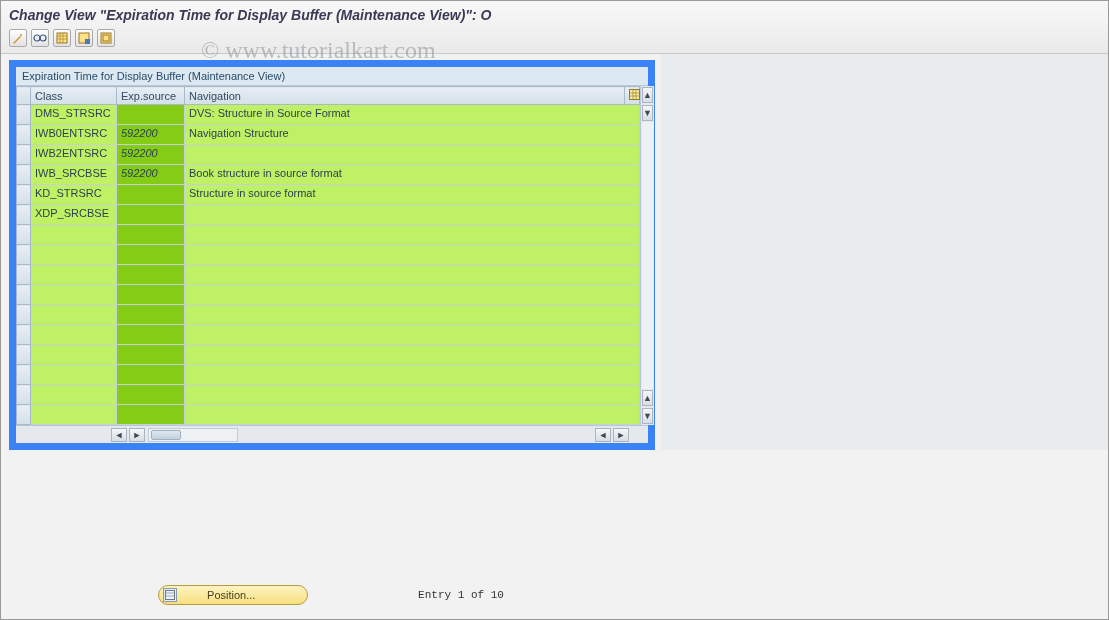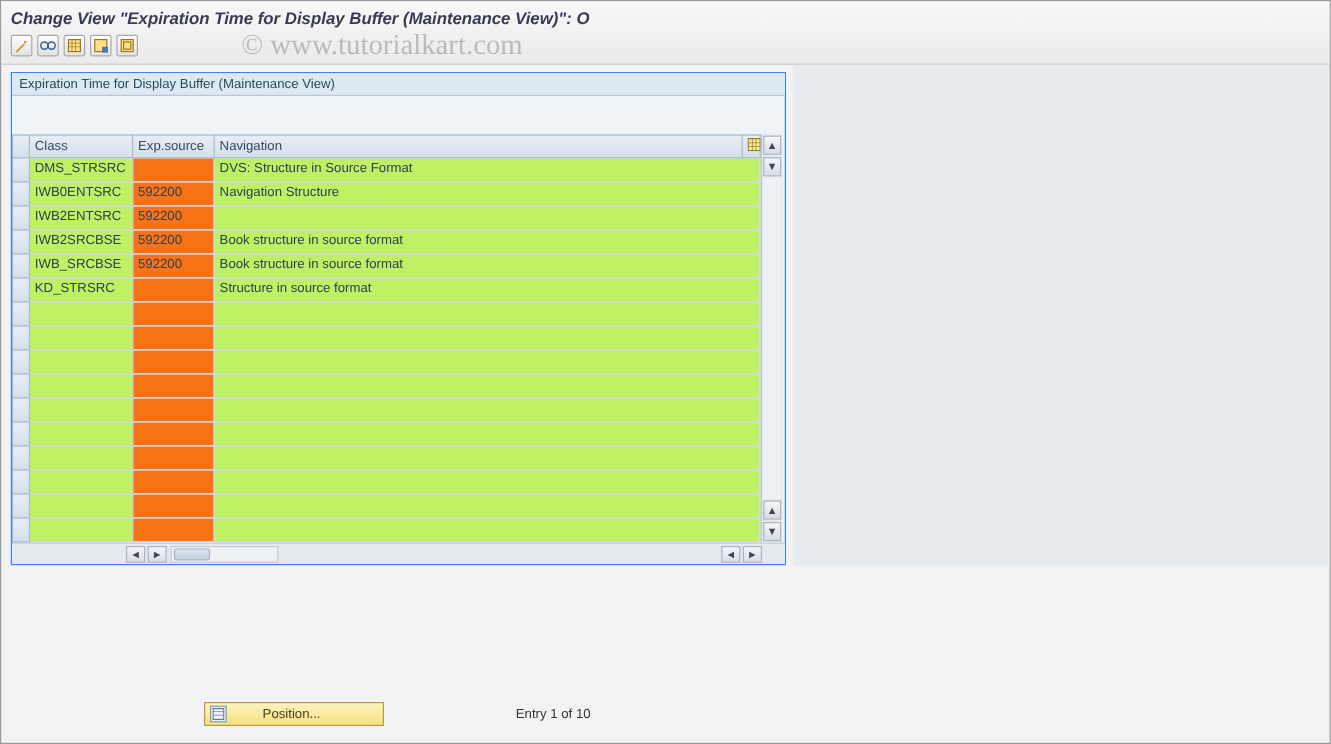--- a/index.html
+++ b/index.html
@@ -49,33 +49,32 @@
   }
   .left-pane {
     width: 660px;
     padding: 6px 6px 0 8px;
   }
   .right-pane {
     flex: 1;
     background: #e8ecef;
   }
   .panel {
-    border: 1px solid #3b82f6;
+    border: 7px solid #3b82f6;
     background: #eef3f7;
   }
   .panel-title {
     background: #dce9f3;
     padding: 3px 6px;
     font-size: 11px;
     color: #2a4a66;
     border-bottom: 1px solid #b8c8d8;
   }
   .grid-wrap {
     display: flex;
-    margin-top: 32px;
   }
   .grid {
     border-collapse: collapse;
     width: 623px;
     table-layout: fixed;
   }
   .grid th {
     background: linear-gradient(#e7eef5,#d3dfe9);
     border: 1px solid #aab9c7;
     padding: 2px 4px;
@@ -98,25 +97,26 @@
   .cell-ro {
     padding: 2px 4px;
     background: #bef264;
     height: 100%;
     color: #2d4053;
     white-space: nowrap;
     overflow: hidden;
   }
   .cell-rw {
     padding: 2px 4px;
-    background: #f97316;
+    background: #84cc16;
     height: 100%;
     color: #2d4053;
     white-space: nowrap;
     overflow: hidden;
+    font-style: italic;
   }
   .col-class { width: 86px; }
   .col-exp   { width: 68px; }
   .col-desc  { width: 440px; }
   .th-config {
     width: 15px; text-align:center;
     background: linear-gradient(#e7eef5,#d3dfe9);
   }
   .vscroll {
     width: 18px;
@@ -173,38 +173,38 @@
     display: flex;
     align-items: center;
     justify-content: center;
     gap: 110px;
   }
   .pos-btn {
     display:flex; align-items:center;
     border:1px solid #b79c3e;
     background: linear-gradient(#fff4c2,#f6df7e);
     padding: 2px 8px 2px 4px;
-    border-radius: 0;
+    border-radius: 10px;
     cursor: pointer;
     min-width: 150px;
     justify-content: flex-start;
     gap: 30px;
     color: #4a4020;
   }
   .pos-btn .ic {
     width:14px;height:14px;
     background:#e8edf3;
     border:1px solid #8a9aac;
     display:flex;align-items:center;justify-content:center;
     font-size:9px;
   }
-  .entry-text { color:#333; }
+  .entry-text { color:#333;font-family:Liberation Mono, monospace; }
   .watermark {
     position:absolute;
-    top: 24px;
+    top: 36px;
     left: 200px;
     font-size: 24px;
     color: rgba(140,145,150,0.55);
     font-family: Georgia, serif;
     pointer-events:none;
   }
 </style>
 </head>
 <body>
 
@@ -307,51 +307,51 @@
                 <td>
                   <div class="cell-rw">592200</div>
                 </td>
                 <td colspan="2">
                   <div class="cell-ro"></div>
                 </td>
               </tr>
               <tr>
                 <td class="rowhdr"></td>
                 <td>
-                  <div class="cell-ro">IWB2SRCBSE</div>
+                  <div class="cell-ro">IWB_SRCBSE</div>
                 </td>
                 <td>
                   <div class="cell-rw">592200</div>
                 </td>
                 <td colspan="2">
                   <div class="cell-ro">Book structure in source format</div>
                 </td>
               </tr>
               <tr>
                 <td class="rowhdr"></td>
                 <td>
-                  <div class="cell-ro">IWB_SRCBSE</div>
-                </td>
-                <td>
-                  <div class="cell-rw">592200</div>
-                </td>
-                <td colspan="2">
-                  <div class="cell-ro">Book structure in source format</div>
-                </td>
-              </tr>
-              <tr>
-                <td class="rowhdr"></td>
-                <td>
                   <div class="cell-ro">KD_STRSRC</div>
                 </td>
                 <td>
                   <div class="cell-rw"></div>
                 </td>
                 <td colspan="2">
                   <div class="cell-ro">Structure in source format</div>
+                </td>
+              </tr>
+              <tr>
+                <td class="rowhdr"></td>
+                <td>
+                  <div class="cell-ro">XDP_SRCBSE</div>
+                </td>
+                <td>
+                  <div class="cell-rw"></div>
+                </td>
+                <td colspan="2">
+                  <div class="cell-ro"></div>
                 </td>
               </tr>
               <tr>
                 <td class="rowhdr"></td>
                 <td>
                   <div class="cell-ro"></div>
                 </td>
                 <td>
                   <div class="cell-rw"></div>
                 </td>

